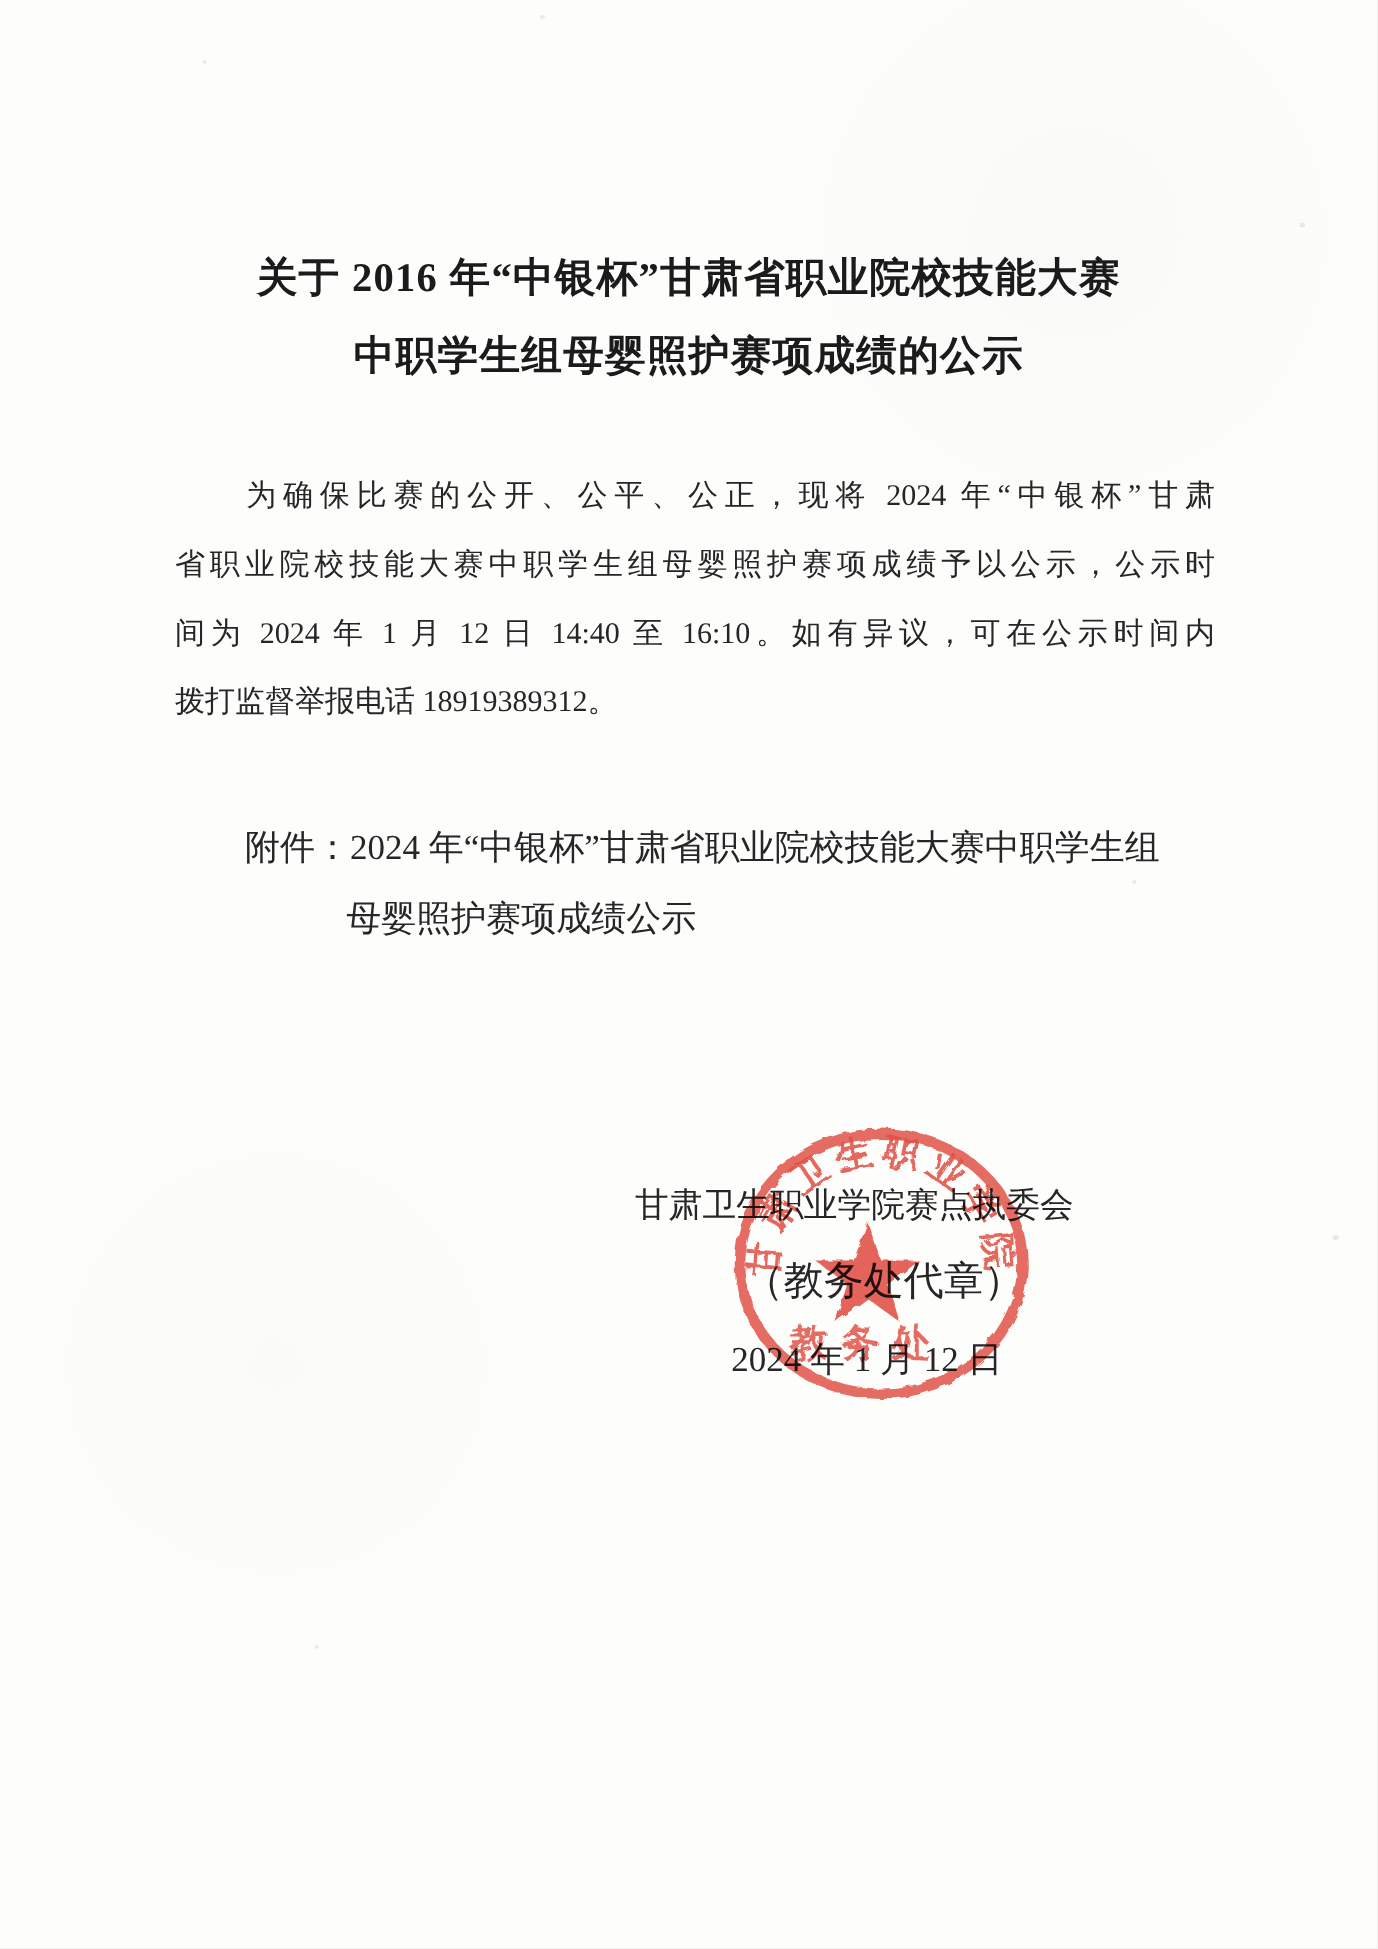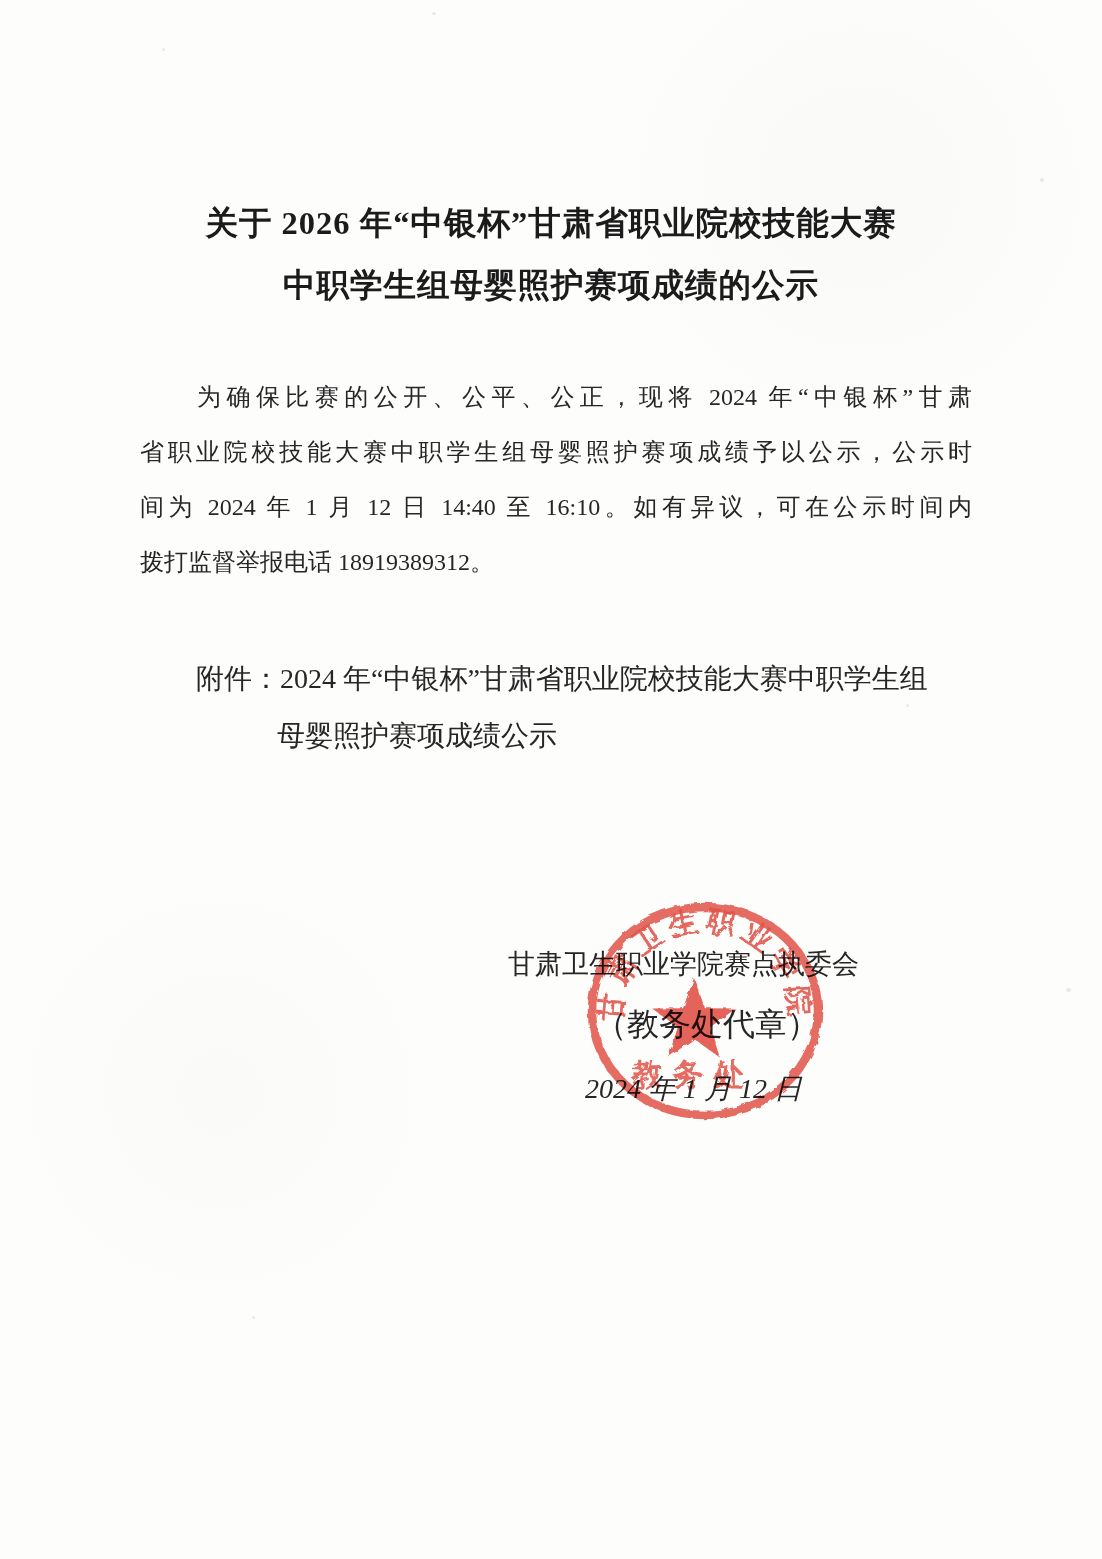--- a/index.html
+++ b/index.html
@@ -96,21 +96,20 @@
     white-space: nowrap;
   }
   .sig-date {
     position: absolute;
     top: 1069px;
     left: 585px;
     font-size: 28px;
     line-height: 40px;
     color: #262626;
     white-space: nowrap;
-    font-style: italic;
   }
 
   
   .seal {
     position: absolute;
     top: 899px;
     left: 585px;
     width: 240px;
     height: 226px;
     mix-blend-mode: multiply;
@@ -134,21 +133,21 @@
   .sp4 { top: 988px; left: 1066px; width: 5px; height: 4px; }
   .sp5 { top: 1316px; left: 252px; width: 3px; height: 3px; }
   .sp6 { top: 704px; left: 906px; width: 3px; height: 3px; }
 </style>
 </head>
 <body>
 
 <div class="page">
 
   <div class="doc-title">
-    <div>关于 2026 年“中银杯”甘肃省职业院校技能大赛</div>
+    <div>关于 2016 年“中银杯”甘肃省职业院校技能大赛</div>
     <div>中职学生组母婴照护赛项成绩的公示</div>
   </div>
 
   <div class="body-block">
     <div class="body-line indent">为确保比赛的公开、公平、公正，现将 2024 年“中银杯”甘肃</div>
     <div class="body-line">省职业院校技能大赛中职学生组母婴照护赛项成绩予以公示，公示时</div>
     <div class="body-line">间为 2024 年 1 月 12 日 14:40 至 16:10。如有异议，可在公示时间内</div>
     <div class="body-line last">拨打监督举报电话 18919389312。</div>
   </div>
 

